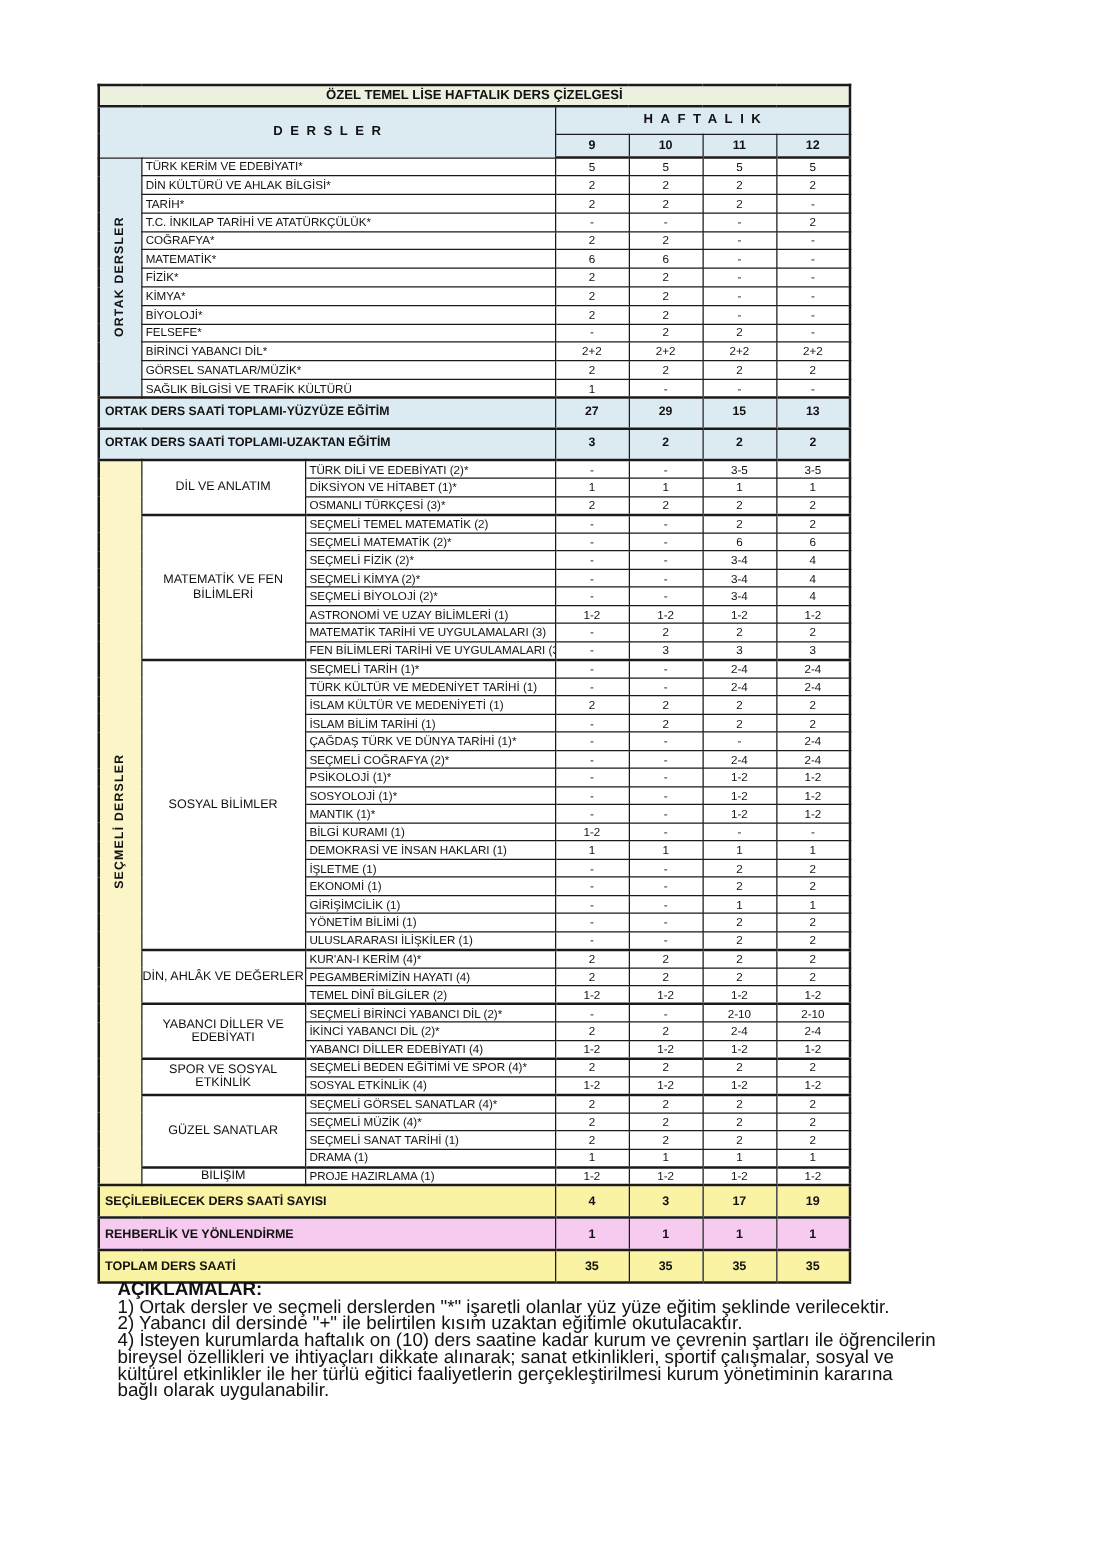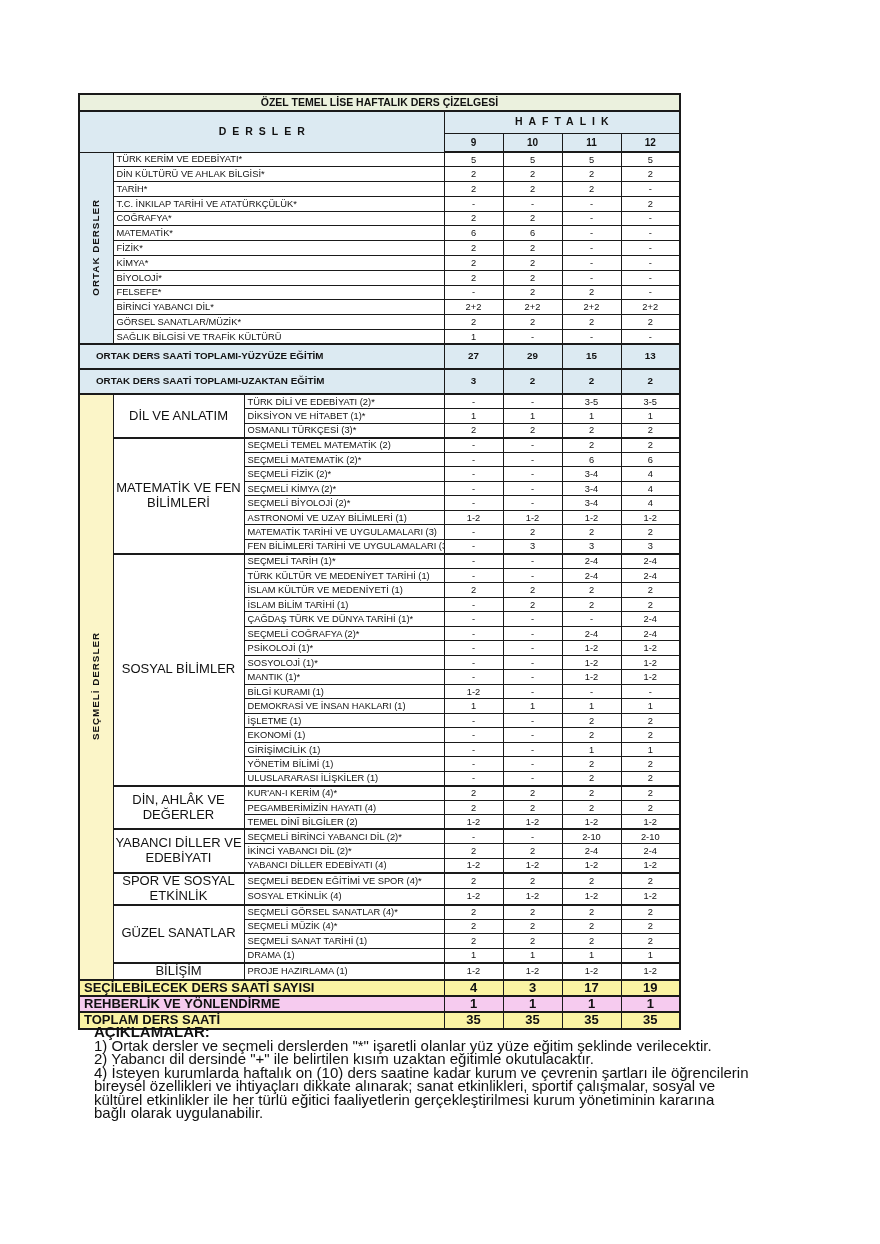--- a/index.html
+++ b/index.html
@@ -12,21 +12,21 @@
   }
   *{box-sizing:border-box;}
   html,body{margin:0;padding:0;}
   body{
     width:880px;height:1244px;background:#ffffff;
     font-family:"Liberation Sans", sans-serif;color:#111;
     -webkit-font-smoothing:antialiased;
   }
   .sheet{position:relative;width:880px;height:1244px;}
   table.schedule{
-    position:absolute;left:78px;top:93px;
+    position:absolute;left:78px;top:67px;
     border-collapse:collapse;table-layout:fixed;width:601px;
     border:2px solid var(--bd);
   }
   col.c-strip{width:34px;}
   col.c-group{width:131px;}
   col.c-course{width:200px;}
   col.c-val{width:59px;}
   td{
     border:1px solid var(--bd);
     font-size:9.3px;line-height:1.1;
@@ -46,32 +46,32 @@
     background:var(--blue);text-align:center;font-weight:bold;
     font-size:10px;height:19px;border-bottom:2px solid var(--bd);
   }
   td.vcell{background:var(--blue);text-align:center;}
   td.vcell.sec{background:var(--stripyellow);}
   .vtext{
     display:inline-block;writing-mode:vertical-rl;transform:rotate(180deg);
     font-weight:bold;font-size:9.8px;letter-spacing:1px;
   }
   td.course{text-align:left;padding-left:3px;}
-  td.group{text-align:center;font-size:13px;white-space:normal;line-height:1.15;}
+  td.group{text-align:center;font-size:10px;white-space:normal;line-height:1.15;}
   td.val{text-align:center;}
   tr.ortak-row td{height:14.8px;}
   tr.sec-row td{height:14.5px;}
   tr.ortak-total td{
     height:25px;background:var(--blue);font-weight:bold;font-size:9.8px;
     border-top:2px solid var(--bd);border-bottom:2px solid var(--bd);
   }
-  tr.ortak-total td.course{padding-left:16px;}
+  tr.ortak-total td.course{padding-left:4px;}
   tr.group-top td{border-top:2px solid var(--bd);}
   tr.bottom-row td{
-    height:16px;font-weight:bold;font-size:13px;
+    height:26px;font-weight:bold;font-size:10px;
     border-top:2px solid var(--bd);border-bottom:2px solid var(--bd);
   }
   tr.bottom-row td.course{padding-left:4px;}
   .bg-yellow{background:var(--yellow);}
   .bg-pink{background:var(--pink);}
   .notes{
     position:absolute;left:94px;top:1025px;width:800px;
     font-size:15px;line-height:13.5px;
   }
   .notes .notes-title{font-weight:bold;}

